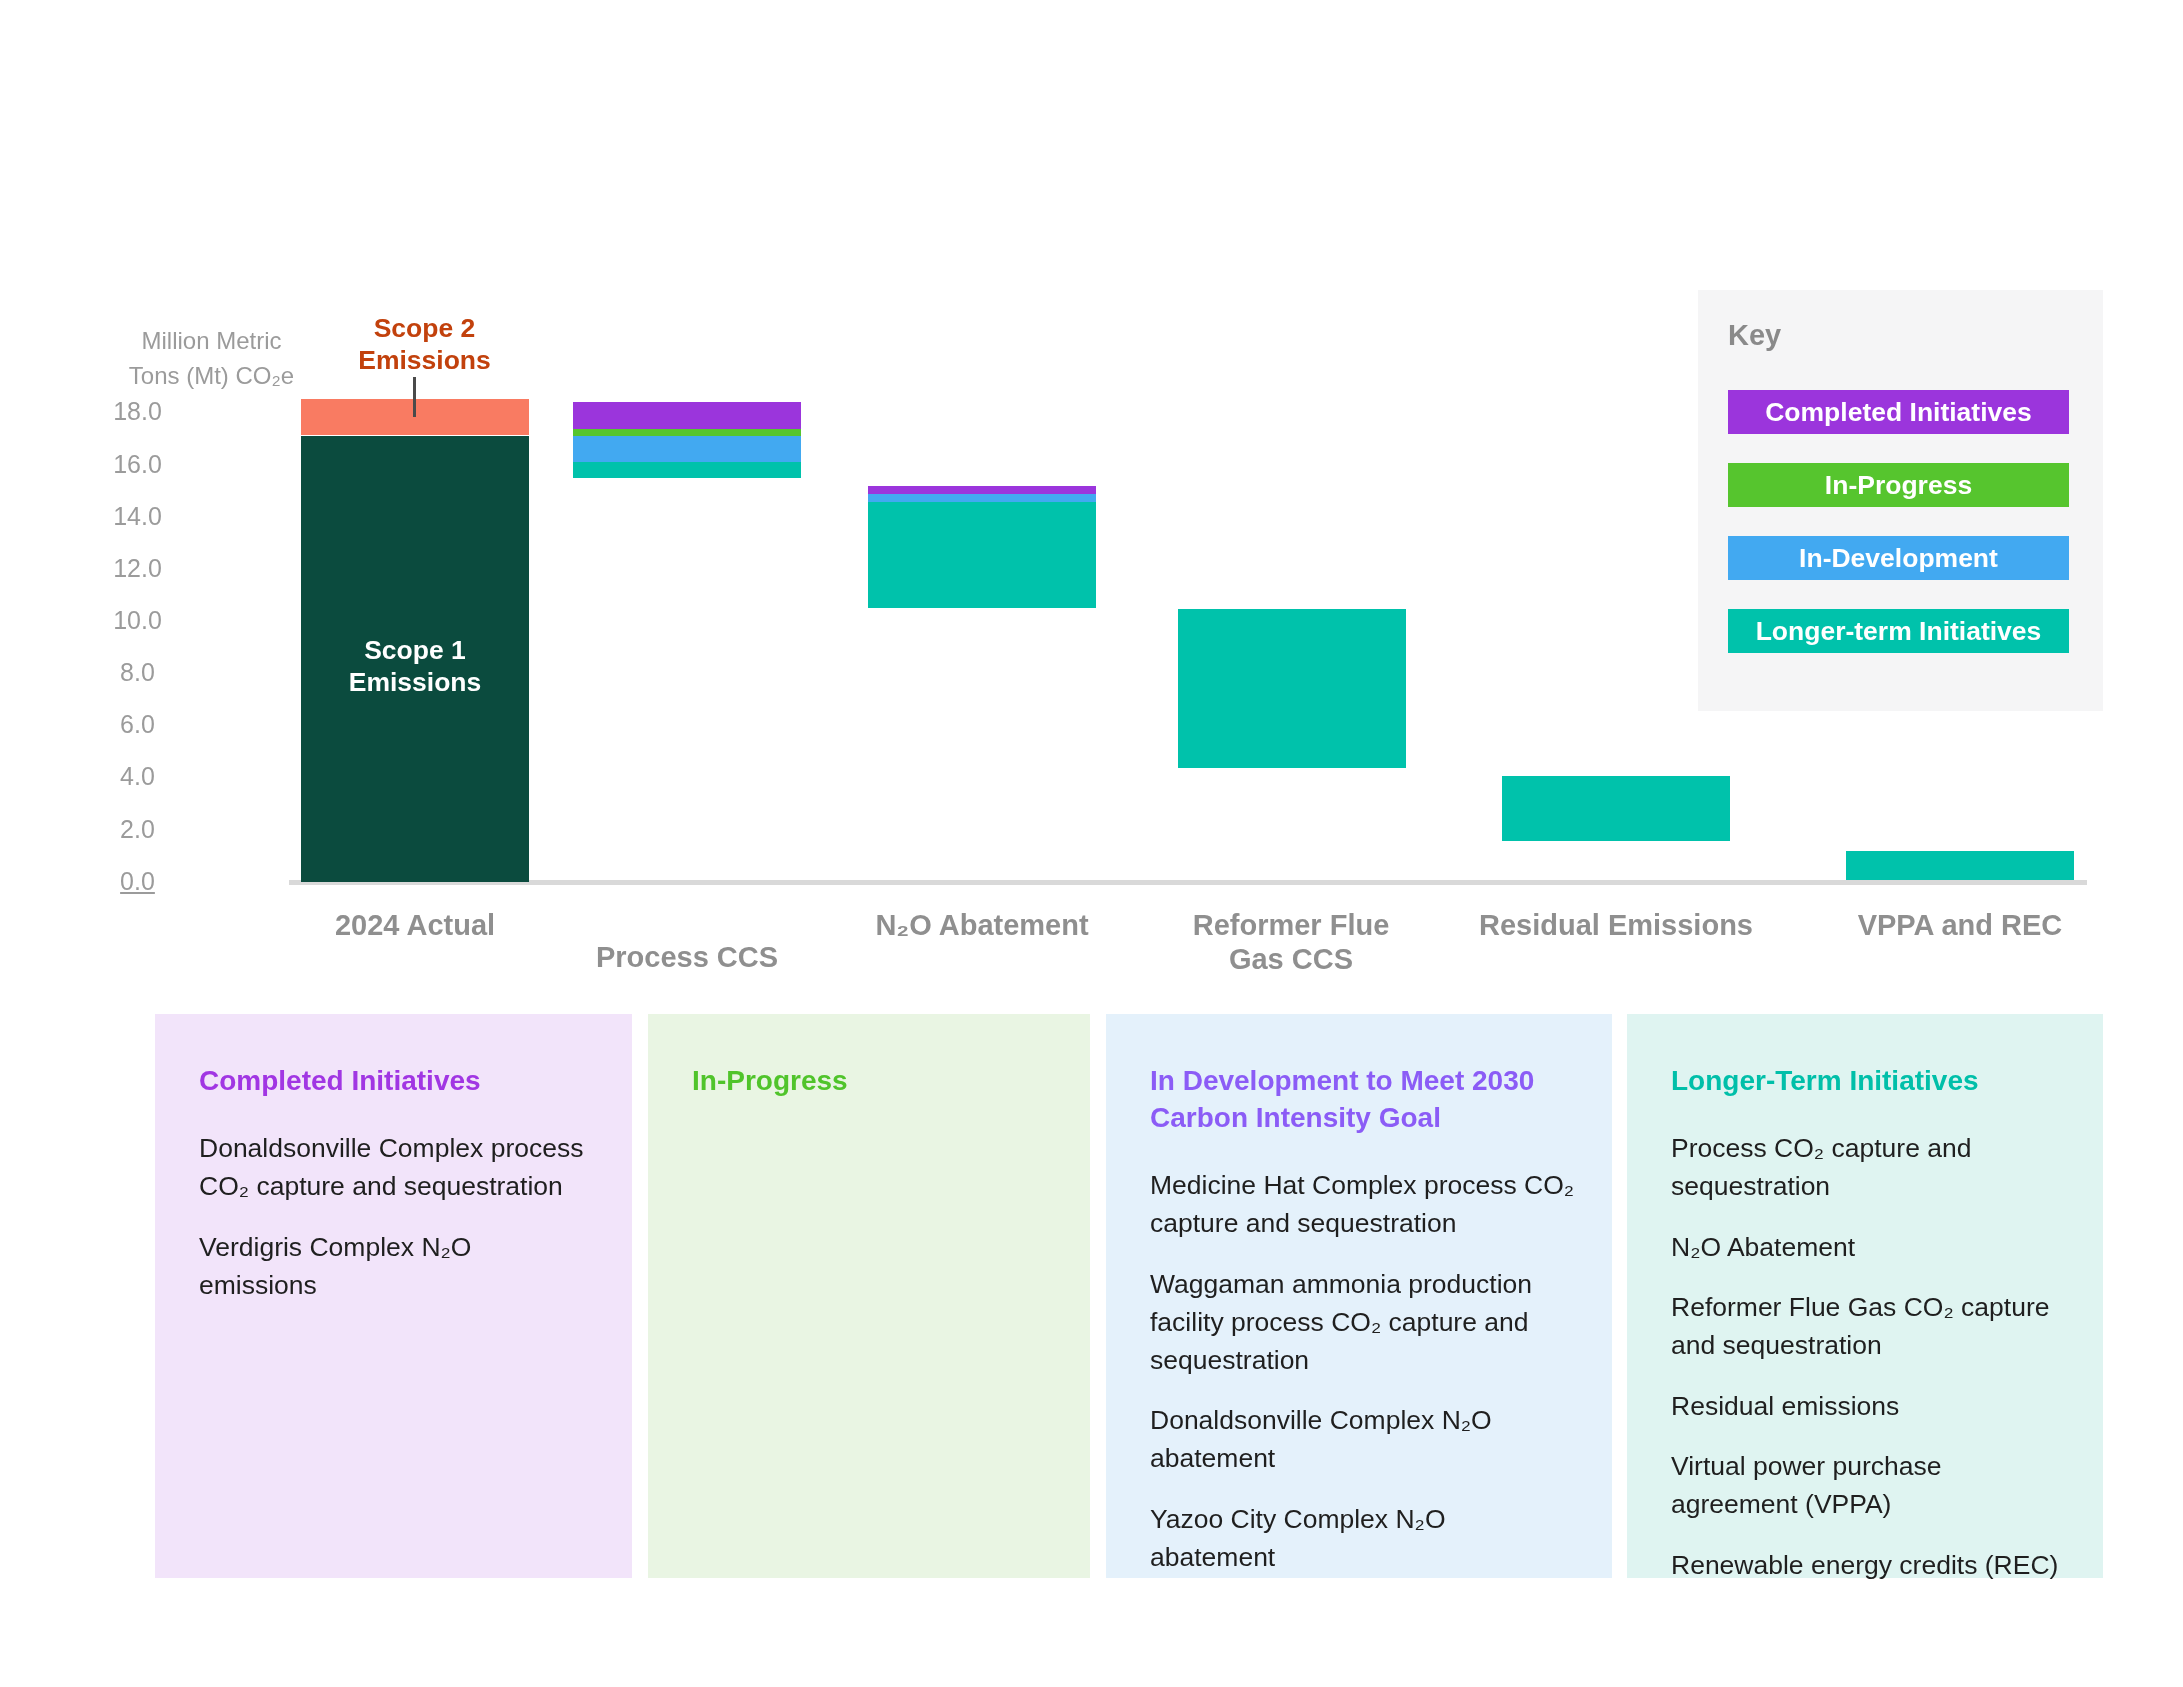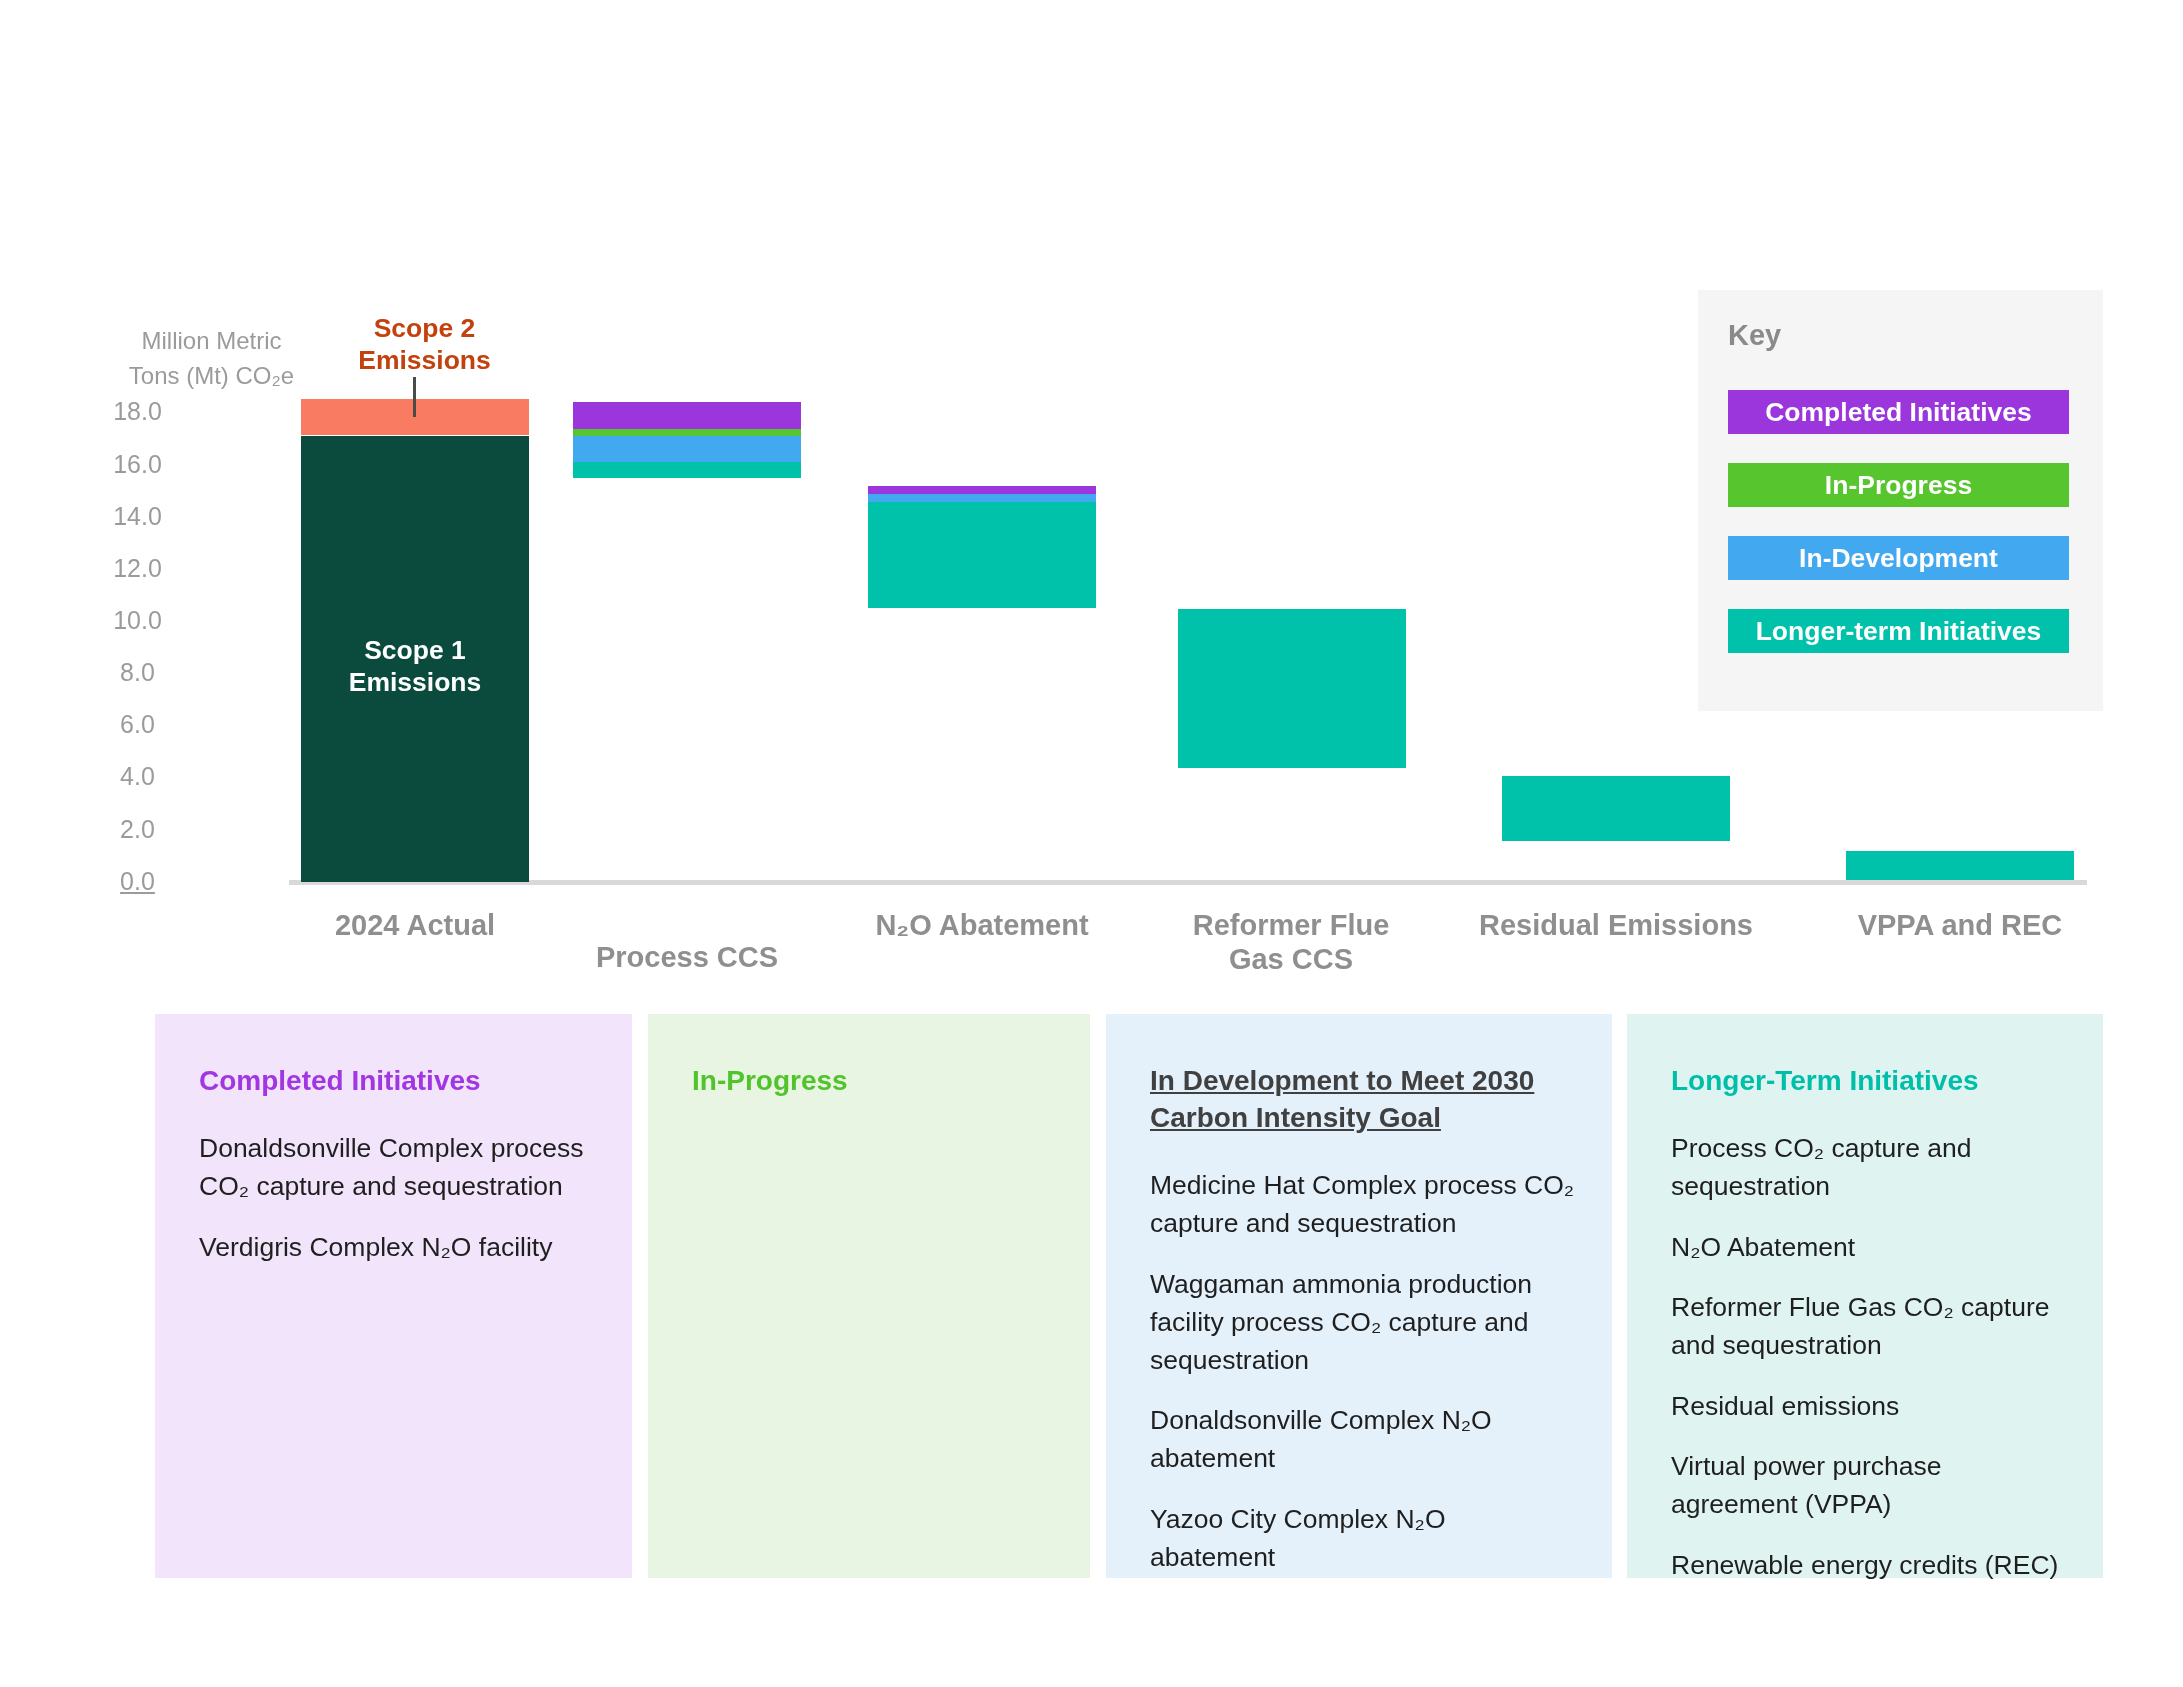--- a/index.html
+++ b/index.html
@@ -95,28 +95,28 @@
         <div class="pill" style="background: rgb(86, 197, 46);">In-Progress</div>
         <div class="pill" style="background: rgb(66, 169, 241);">In-Development</div>
         <div class="pill" style="background: rgb(0, 194, 171);">Longer-term Initiatives</div>
       </div>
   </div>
 
   <div class="panel" id="panel-0" style="background: rgb(242, 228, 250);">
     <h3 class="panel-heading" style="color: rgb(161, 54, 227);">Completed Initiatives</h3>
     <div class="panel-items">
         <p class="panel-item">Donaldsonville Complex process CO₂ capture and sequestration</p>
-        <p class="panel-item">Verdigris Complex N₂O facility</p>
+        <p class="panel-item">Verdigris Complex N₂O emissions</p>
       </div>
   </div>
   <div class="panel" id="panel-1" style="background: rgb(233, 245, 227);">
     <h3 class="panel-heading" style="color: rgb(80, 196, 43);">In-Progress</h3>
   </div>
   <div class="panel" id="panel-2" style="background: rgb(228, 241, 251);">
-    <h3 class="panel-heading" style="color: #404040; text-decoration: underline;">In Development to Meet 2030
+    <h3 class="panel-heading" style="color: #8b5cf6;">In Development to Meet 2030
 Carbon Intensity Goal</h3>
     <div class="panel-items">
         <p class="panel-item">Medicine Hat Complex process CO₂ capture and sequestration</p>
         <p class="panel-item">Waggaman ammonia production facility process CO₂ capture and sequestration</p>
         <p class="panel-item">Donaldsonville Complex N₂O abatement</p>
         <p class="panel-item">Yazoo City Complex N₂O  abatement</p>
       </div>
   </div>
   <div class="panel" id="panel-3" style="background: rgb(223, 244, 241);">
     <h3 class="panel-heading" style="color: rgb(0, 191, 169);">Longer-Term Initiatives</h3>

